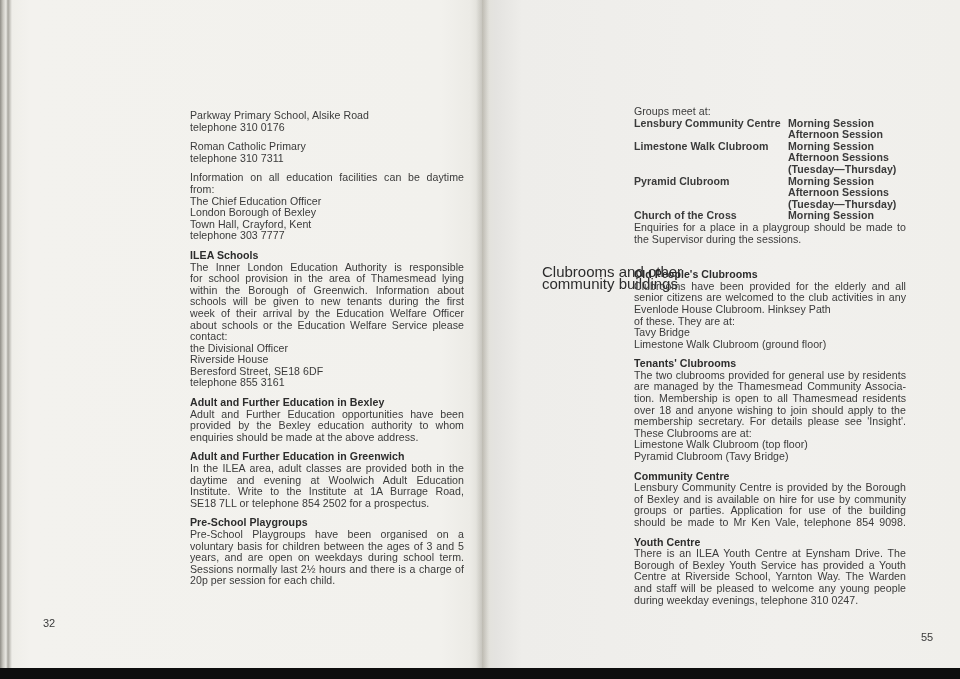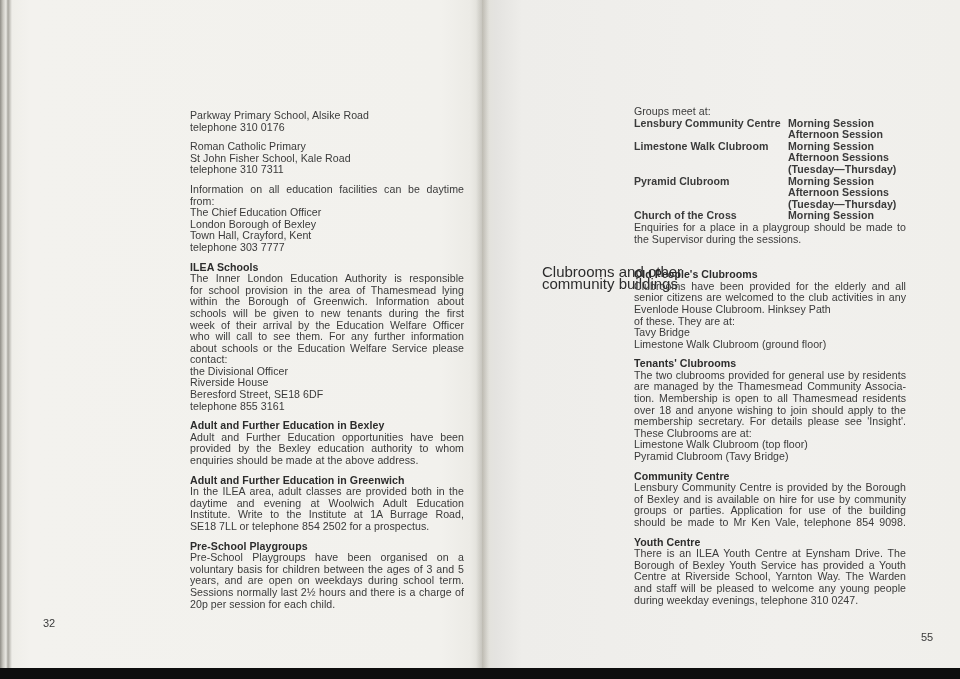--- a/index.html
+++ b/index.html
@@ -65,40 +65,38 @@
   <div class="page page-right"></div>
   <div class="gutter-shadow"></div>
 
   <div class="text col-left">
     <div class="block">
       <span class="line">Parkway Primary School, Alsike Road</span>
       <span class="line">telephone 310 0176</span>
     </div>
     <div class="block">
       <span class="line">Roman Catholic Primary</span>
-      <span class="line">St John Fisher School, Kale Road</span>
       <span class="line">telephone 310 7311</span>
     </div>
     <div class="block">
       <span class="justify">Information on all education facilities can be daytime</span>
       <span class="line">from:</span>
       <span class="line">The Chief Education Officer</span>
       <span class="line">London Borough of Bexley</span>
       <span class="line">Town Hall, Crayford, Kent</span>
       <span class="line">telephone 303 7777</span>
     </div>
 
     <div class="block">
       <span class="heading">ILEA Schools</span>
       <span class="justify">The Inner London Education Authority is responsible</span>
       <span class="justify">for school provision in the area of Thamesmead lying</span>
       <span class="justify">within the Borough of Greenwich. Information about</span>
       <span class="justify">schools will be given to new tenants during the first</span>
       <span class="justify">week of their arrival by the Education Welfare Officer</span>
-      <span class="justify">who will call to see them. For any further information</span>
       <span class="justify">about schools or the Education Welfare Service please</span>
       <span class="line">contact:</span>
       <span class="line">the Divisional Officer</span>
       <span class="line">Riverside House</span>
       <span class="line">Beresford Street, SE18 6DF</span>
       <span class="line">telephone 855 3161</span>
     </div>
 
     <div class="block">
       <span class="heading">Adult and Further Education in Bexley</span>

